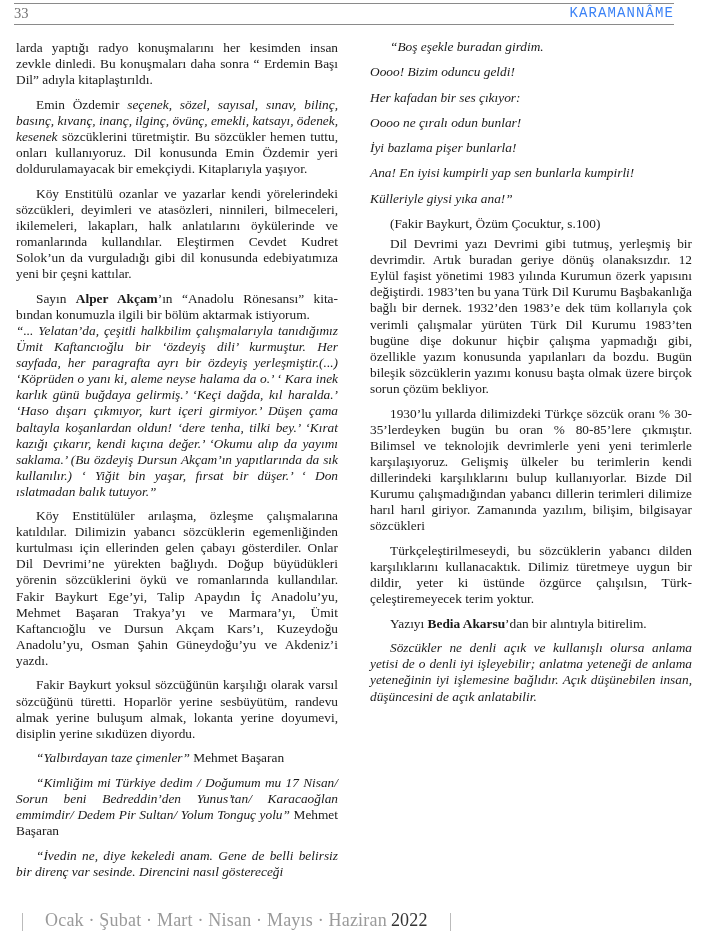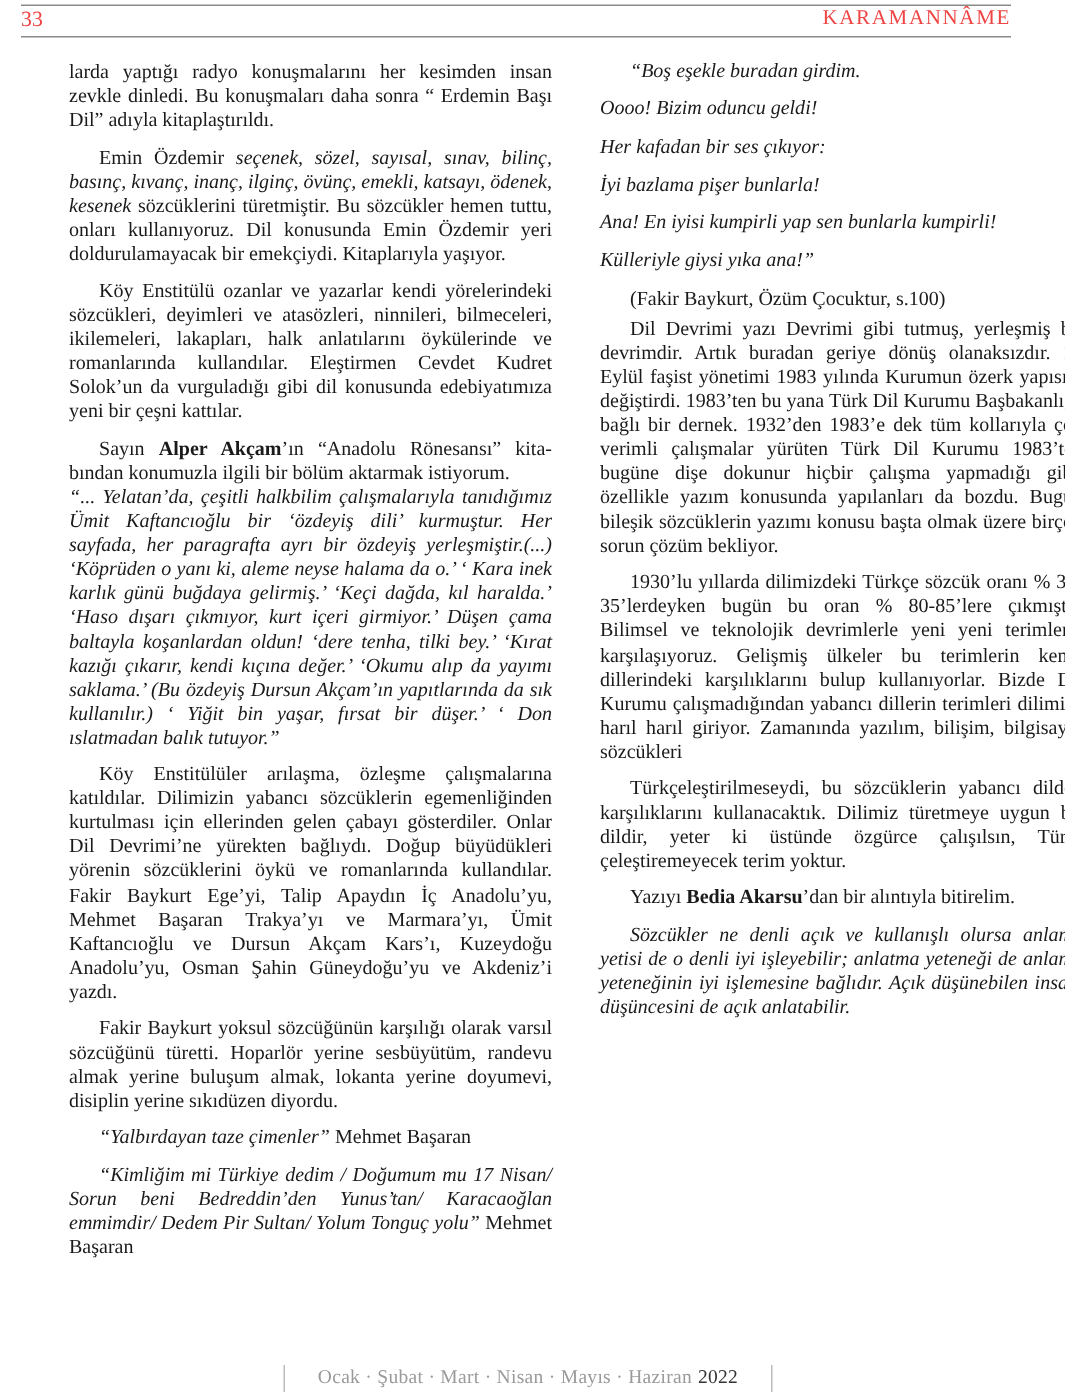--- a/index.html
+++ b/index.html
@@ -1,61 +1,63 @@
 <!DOCTYPE html>
 <html><head>
 <meta charset="utf-8">
 <style>
   html, body { margin: 0; padding: 0; background: #ffffff; }
   body { width: 710px; height: 932px; position: relative; overflow: hidden;
          font-family: "Liberation Serif", "DejaVu Serif", serif; color: #1a1a1a; }
   .header { position: absolute; left: 14px; top: 3px; width: 660px; height: 20px;
             border-top: 1.5px solid #8a8a8a; border-bottom: 1.5px solid #8a8a8a; }
-  .page-num { position: absolute; left: 0; top: 1px; font-size: 14.5px; color: #ef4444; }
-  .mag-title { position: absolute; right: 0; top: 1px; font-size: 14px; letter-spacing: 1.1px; color: #ef4444; }
-  .col { position: absolute; top: 40px; width: 322px; font-size: 13.35px; line-height: 16.1px; text-align: justify; margin-left: 30px; }
+  .page-num { position: absolute; left: 0; top: 1px; font-size: 14.5px; color: #737373; }
+  .mag-title { position: absolute; right: 0; top: 1px; font-size: 14px; letter-spacing: 1.1px; color: #3b82f6; font-family: Liberation Mono, monospace; }
+  .col { position: absolute; top: 40px; width: 322px; font-size: 13.35px; line-height: 16.1px; text-align: justify; }
   .col.left { left: 16px; }
   .col.right { left: 370px; top: 39px; }
   .col p { margin: 0 0 8.5px 0; text-indent: 20px; hyphens: manual; }
   .col p.cont { text-indent: 0; }
   .col p.verse { margin: 0 0 9.2px 0; text-indent: 0; padding-left: 0; }
   .col p.verse.first { text-indent: 20px; }
   .col p.tight { margin-bottom: 8px; }
   .col p.src { text-indent: 20px; }
   i { font-style: italic; }
   b { font-weight: bold; }
   .bi { font-weight: normal; font-style: italic; }
-  .footer { position: absolute; left: 0; width: 704px; top: 910px; text-align: center;
-            font-size: 13px; color: #9a9a9a; letter-spacing: 0.2px; }
+  .footer { position: absolute; left: 0; width: 704px; top: 910px; 
+            font-size: 18px; color: #9a9a9a; letter-spacing: 0.2px; }
   .footer .bar { display: inline-block; width: 1px; height: 18px; background: #bbb; vertical-align: middle; margin: 0 22px; }
   .footer .year { color: #333; font-weight: normal; margin-left: 4px; }
 </style>
 </head>
 <body>
 
 <div class="header">
   <span class="page-num">33</span>
   <span class="mag-title">KARAMANNÂME</span>
 </div>
 
 <div class="col left">
   <p class="cont">larda yaptığı radyo konuşmalarını her kesimden insan zevkle dinledi. Bu konuşmaları daha sonra “ Erdemin Başı Dil” adıyla kitaplaştırıldı.</p>
   <p><span>Emin Özdemir </span><span class="bi">seçenek, sözel, sayısal, sınav, bilinç, basınç, kıvanç, inanç, ilginç, övünç, emekli, katsayı, ödenek, kesenek</span><span> sözcüklerini türetmiştir. Bu sözcükler hemen tuttu, onları kullanıyoruz. Dil konusunda Emin Özdemir yeri doldurulamayacak bir emekçiydi. Kitap­larıyla yaşıyor.</span></p>
   <p>Köy Enstitülü ozanlar ve yazarlar kendi yörelerin­deki sözcükleri, deyimleri ve atasözleri, ninnileri, bil­meceleri, ikilemeleri, lakapları, halk anlatılarını öykü­lerinde ve romanlarında kullandılar. Eleştirmen Cevdet Kudret Solok’un da vurguladığı gibi dil konusunda edebiyatımıza yeni bir çeşni kattılar.</p>
   <p class="tight"><span>Sayın </span><b>Alper Akçam</b><span>’ın “Anadolu Rönesansı” kita­bından konumuzla ilgili bir bölüm aktarmak istiyorum.</span><br><i>“... Yelatan’da, çeşitli halkbilim çalışmalarıyla tanıdı­ğımız Ümit Kaftancıoğlu bir ‘özdeyiş dili’ kurmuştur. Her sayfada, her paragrafta ayrı bir özdeyiş yerleşmiş­tir.(...) ‘Köprüden o yanı ki, aleme neyse halama da o.’ ‘ Kara inek karlık günü buğdaya gelirmiş.’ ‘Keçi dağda, kıl haralda.’ ‘Haso dışarı çıkmıyor, kurt içeri girmiyor.’ Düşen çama baltayla koşanlardan oldun! ‘dere ten­ha, tilki bey.’ ‘Kırat kazığı çıkarır, kendi kıçına değer.’ ‘Okumu alıp da yayımı saklama.’ (Bu özdeyiş Dursun Akçam’ın yapıtlarında da sık kullanılır.) ‘ Yiğit bin ya­şar, fırsat bir düşer.’ ‘ Don ıslatmadan balık tutuyor.”</i></p>
   <p>Köy Enstitülüler arılaşma, özleşme çalışmalarına katıldılar. Dilimizin yabancı sözcüklerin egemenliğin­den kurtulması için ellerinden gelen çabayı gösterdiler. Onlar Dil Devrimi’ne yürekten bağlıydı. Doğup bü­yüdükleri yörenin sözcüklerini öykü ve romanlarında kullandılar. Fakir Baykurt Ege’yi, Talip Apaydın İç Anadolu’yu, Mehmet Başaran Trakya’yı ve Marma­ra’yı, Ümit Kaftancıoğlu ve Dursun Akçam Kars’ı, Ku­zeydoğu Anadolu’yu, Osman Şahin Güneydoğu’yu ve Akdeniz’i yazdı.</p>
   <p>Fakir Baykurt yoksul sözcüğünün karşılığı olarak varsıl sözcüğünü türetti. Hoparlör yerine sesbüyütüm, randevu almak yerine buluşum almak, lokanta yerine doyumevi, disiplin yerine sıkıdüzen diyordu.</p>
   <p><i>“Yalbırdayan taze çimenler”</i><span> Mehmet Başaran</span></p>
   <p><i>“Kimliğim mi Türkiye dedim / Doğumum mu 17 Ni­san/ Sorun beni Bedreddin’den Yunus’tan/ Karacaoğ­lan emmimdir/ Dedem Pir Sultan/ Yolum Tonguç yolu”</i><span> Mehmet Başaran</span></p>
+  <p><i>“İvedin ne, diye kekeledi anam. Gene de belli belir­siz bir direnç var sesinde. Direncini nasıl göstereceği­</i></p>
 </div>
 
 <div class="col right">
   <p class="verse first"><i>“Boş eşekle buradan girdim.</i></p>
   <p class="verse"><i>Oooo! Bizim oduncu geldi!</i></p>
   <p class="verse"><i>Her kafadan bir ses çıkıyor:</i></p>
+  <p class="verse"><i>Oooo ne çıralı odun bunlar!</i></p>
   <p class="verse"><i>İyi bazlama pişer bunlarla!</i></p>
   <p class="verse"><i>Ana! En iyisi kumpirli yap sen bunlarla kumpirli!</i></p>
   <p class="verse"><i>Külleriyle giysi yıka ana!”</i></p>
   <p class="src" style="margin-bottom:4px">(Fakir Baykurt, Özüm Çocuktur, s.100)</p>
   <p>Dil Devrimi yazı Devrimi gibi tutmuş, yerleşmiş bir devrimdir. Artık buradan geriye dönüş olanaksızdır. 12 Eylül faşist yönetimi 1983 yılında Kurumun özerk yapısını değiştirdi. 1983’ten bu yana Türk Dil Kurumu Başbakanlığa bağlı bir dernek. 1932’den 1983’e dek tüm kollarıyla çok verimli çalışmalar yürüten Türk Dil Kurumu 1983’ten bugüne dişe dokunur hiçbir çalışma yapmadığı gibi, özellikle yazım konusunda yapılanla­rı da bozdu. Bugün bileşik sözcüklerin yazımı konusu başta olmak üzere birçok sorun çözüm bekliyor.</p>
   <p>1930’lu yıllarda dilimizdeki Türkçe sözcük oranı % 30-35’lerdeyken bugün bu oran % 80-85’lere çıkmıştır. Bilimsel ve teknolojik devrimlerle yeni yeni terimler­le karşılaşıyoruz. Gelişmiş ülkeler bu terimlerin kendi dillerindeki karşılıklarını bulup kullanıyorlar. Bizde Dil Kurumu çalışmadığından yabancı dillerin terimleri di­limize harıl harıl giriyor. Zamanında yazılım, bilişim, bilgisayar sözcükleri</p>
   <p>Türkçeleştirilmeseydi, bu sözcüklerin yabancı dil­den karşılıklarını kullanacaktık. Dilimiz türetmeye uy­gun bir dildir, yeter ki üstünde özgürce çalışılsın, Türk­çeleştiremeyecek terim yoktur.</p>
   <p><span>Yazıyı </span><b>Bedia Akarsu</b><span>’dan bir alıntıyla bitirelim.</span></p>
   <p><i>Sözcükler ne denli açık ve kullanışlı olursa anlama yetisi de o denli iyi işleyebilir; anlatma yeteneği de an­lama yeteneğinin iyi işlemesine bağlıdır. Açık düşüne­bilen insan, düşüncesini de açık anlatabilir.</i></p>
 </div>

